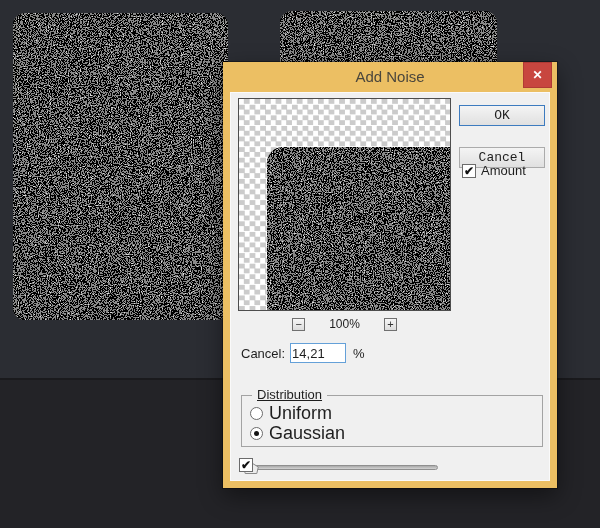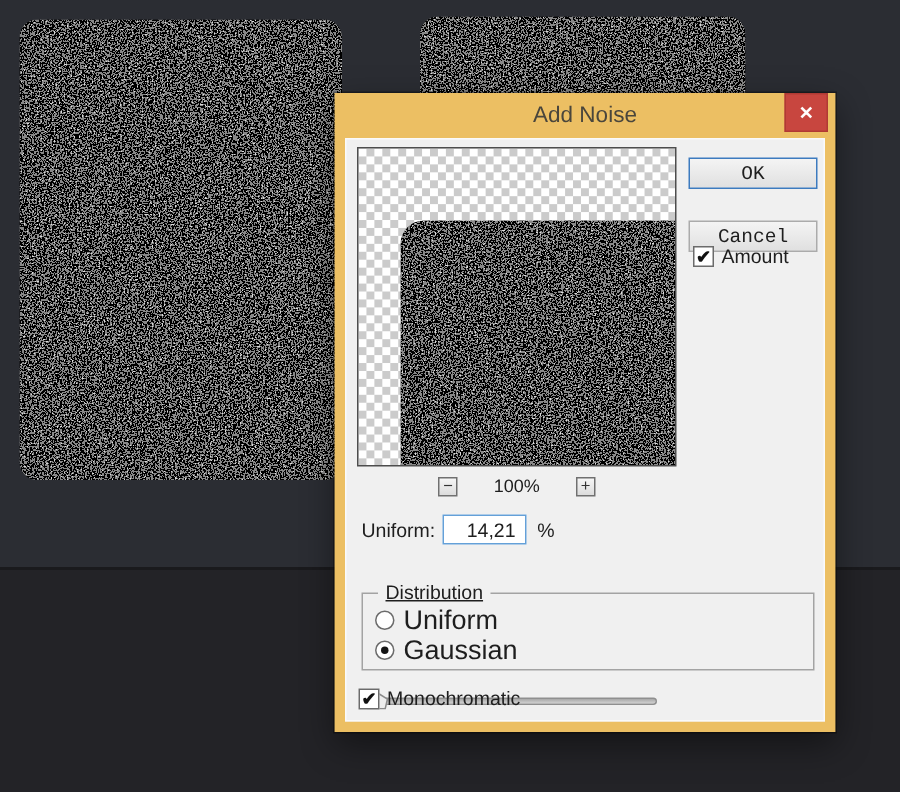--- a/index.html
+++ b/index.html
@@ -66,21 +66,21 @@
 
   
   .amount-row{
     position:absolute;left:10px;top:249px;height:22px;
     display:flex;align-items:center;font-size:13px;color:#1e1e1e;
   }
   .amount-input{
     margin-left:5px;width:56px;height:20px;box-sizing:border-box;
     border:1px solid #64a0d8;background:#fff;
     font-family:"Liberation Sans",sans-serif;font-size:13px;color:#1e1e1e;
-    padding:0 0 0 15px;outline:none;
+    padding:0 0 0 1px;outline:none;
   }
   .amount-unit{margin-left:7px;}
 
   
   .slider{position:absolute;left:13px;top:366px;width:194px;height:14px;}
   .slider{top:367px;}
   .slider-track{
     position:absolute;left:0;top:5px;width:100%;height:5px;border-radius:3px;
     background:linear-gradient(#a9a9a9,#d2d2d2);
     border:1px solid #8f8f8f;box-sizing:border-box;
@@ -184,21 +184,21 @@
       <div class="zoom-btn">
         <span>−</span>
       </div>
       <span class="zoom-level">100%</span>
       <div class="zoom-btn">
         <span>+</span>
       </div>
     </div>
 
     <div class="amount-row">
-      <span>Uniform:</span>
+      <span>Cancel:</span>
       <input class="amount-input" type="text" value="14,21" style="">
       <span class="amount-unit">%</span>
     </div>
 
     <div class="slider">
       <div class="slider-track"></div>
       <div class="slider-thumb">
         <svg width="16" height="12" viewBox="0 0 16 12">
           <path d="M8 0.5 L15.3 5 L13.8 11.5 L2.2 11.5 L0.7 5 Z" fill="#ececec" stroke="#8a8a8a" stroke-width="1"></path>
         </svg>
@@ -214,21 +214,20 @@
       <div class="radio-row r2">
         <span class="radio selected"></span>
         <span>Gaussian</span>
       </div>
     </div>
 
     <div class="check-row mono-row">
       <span class="checkbox">
         <span>✔</span>
       </span>
-      <span>Monochromatic</span>
     </div>
 
     <div class="btn btn-ok">OK</div>
     <div class="btn btn-cancel">Cancel</div>
 
     <div class="check-row preview-row">
       <span class="checkbox">
         <span>✔</span>
       </span>
       <span>Amount</span>

